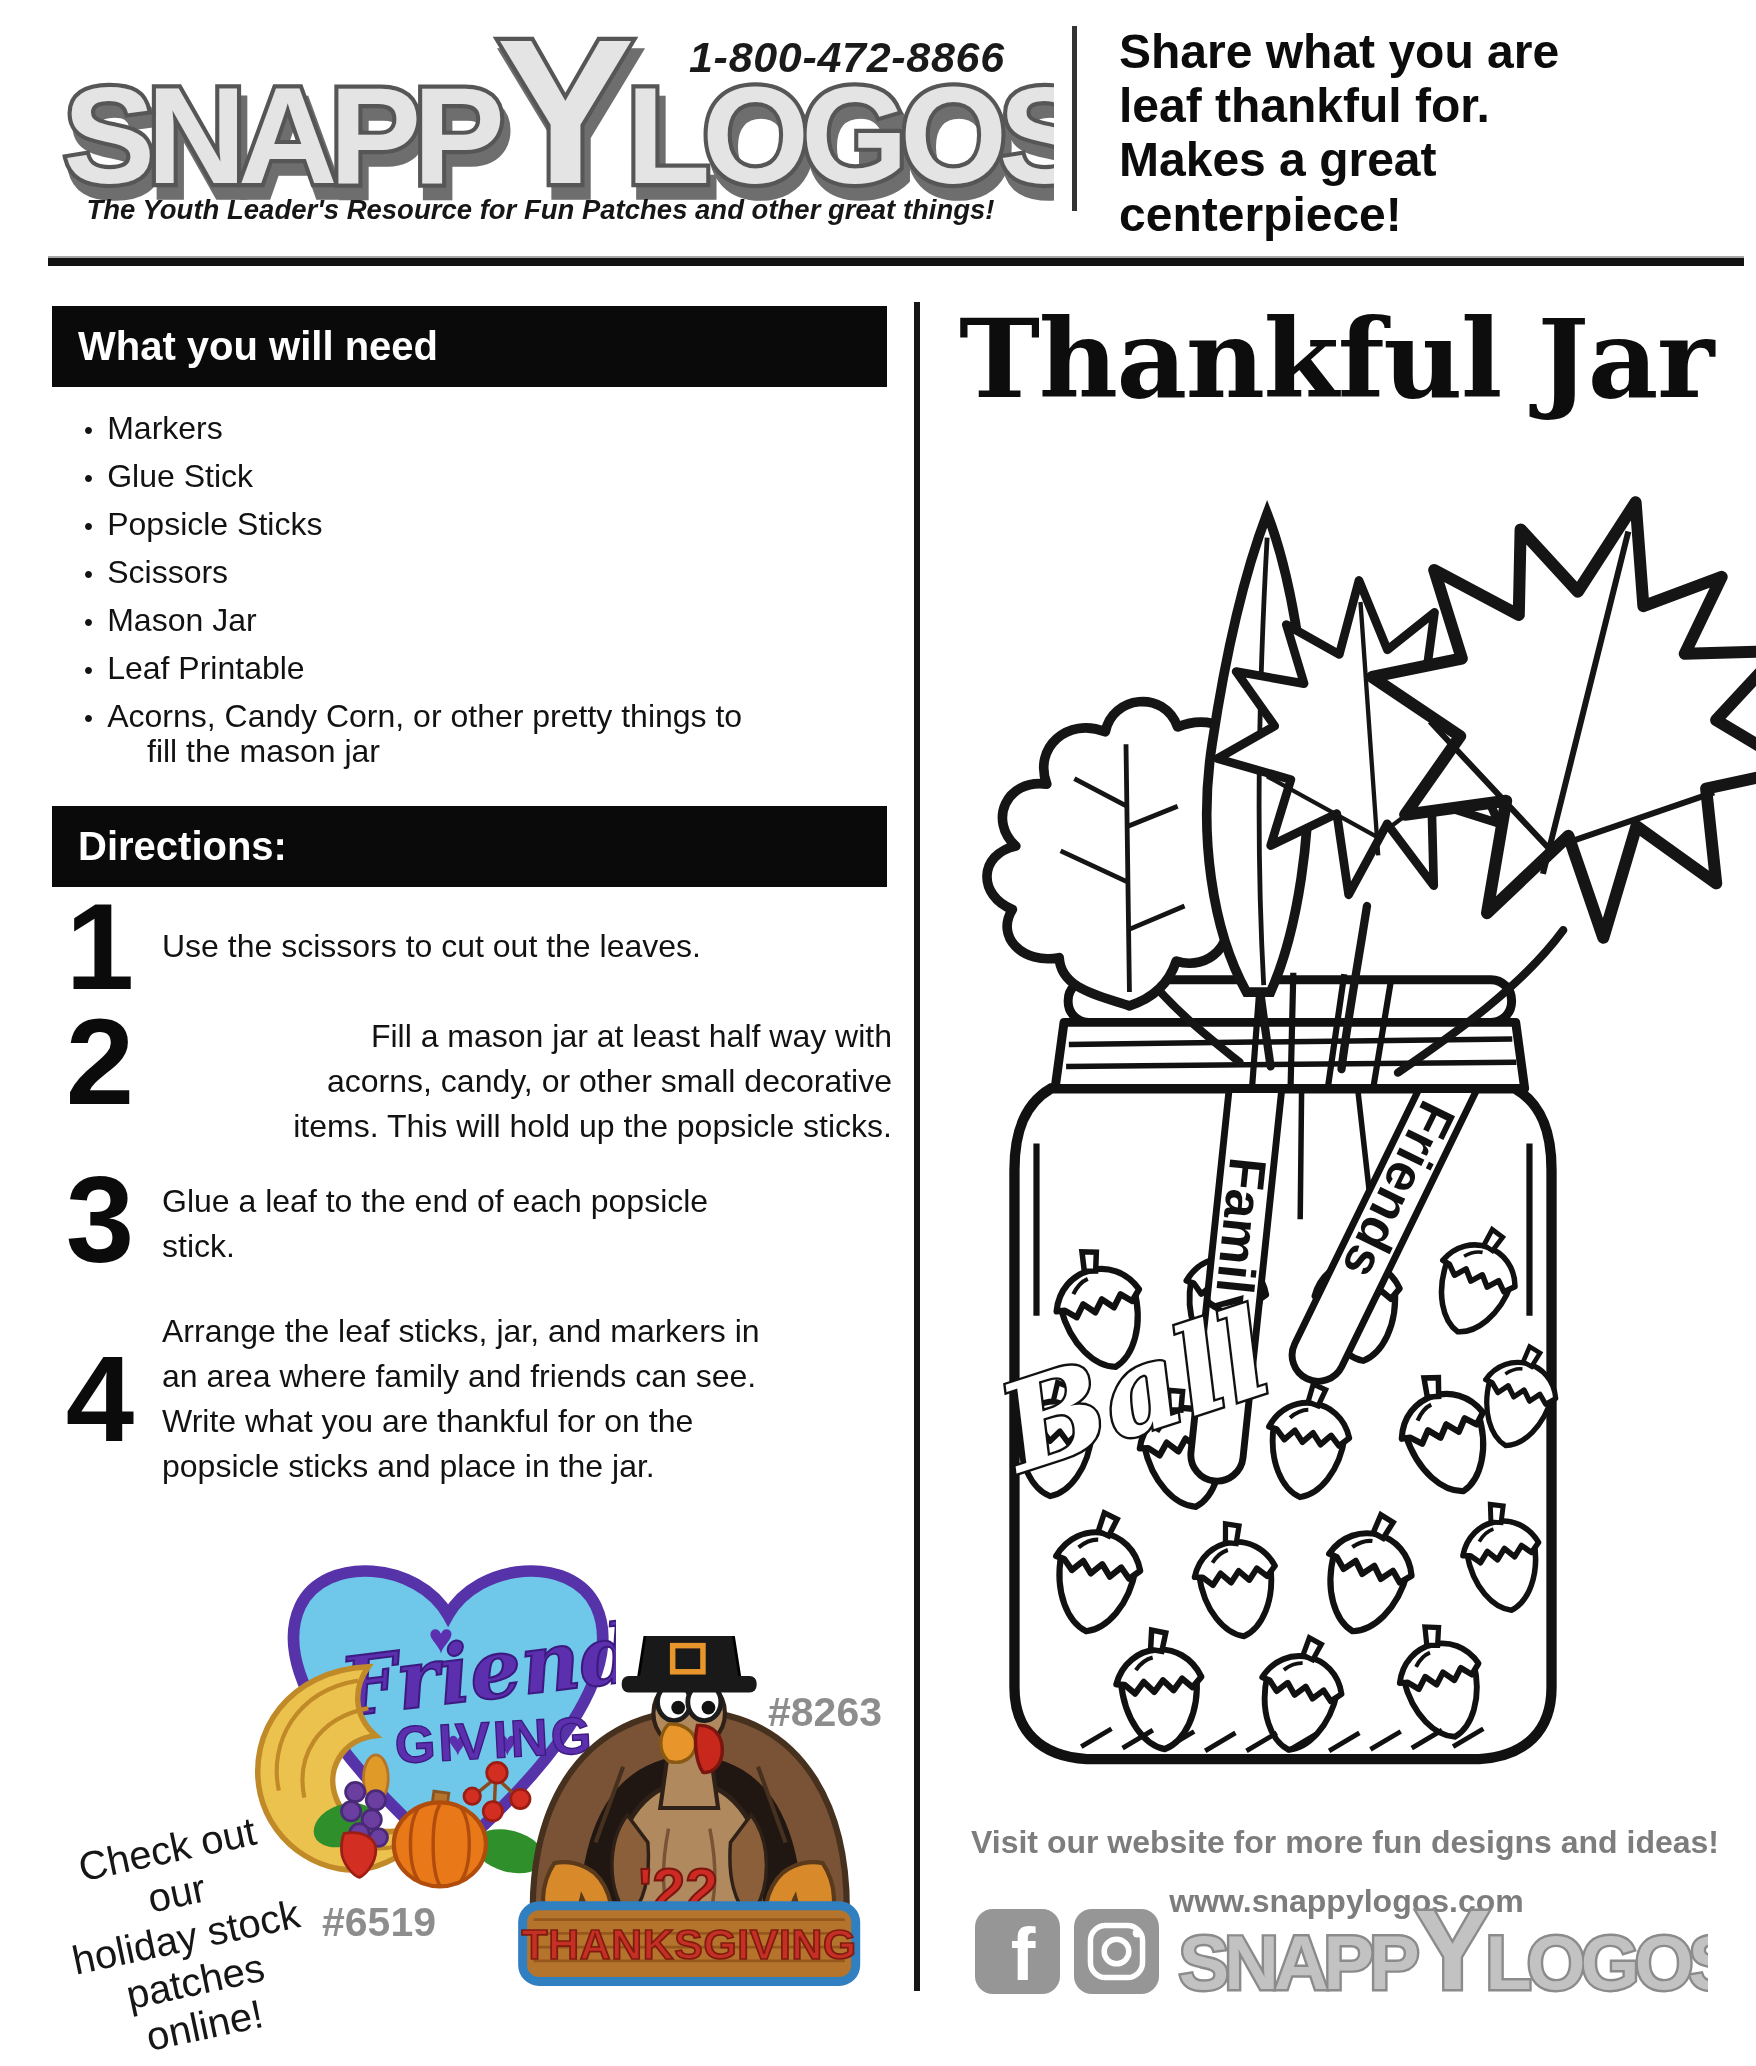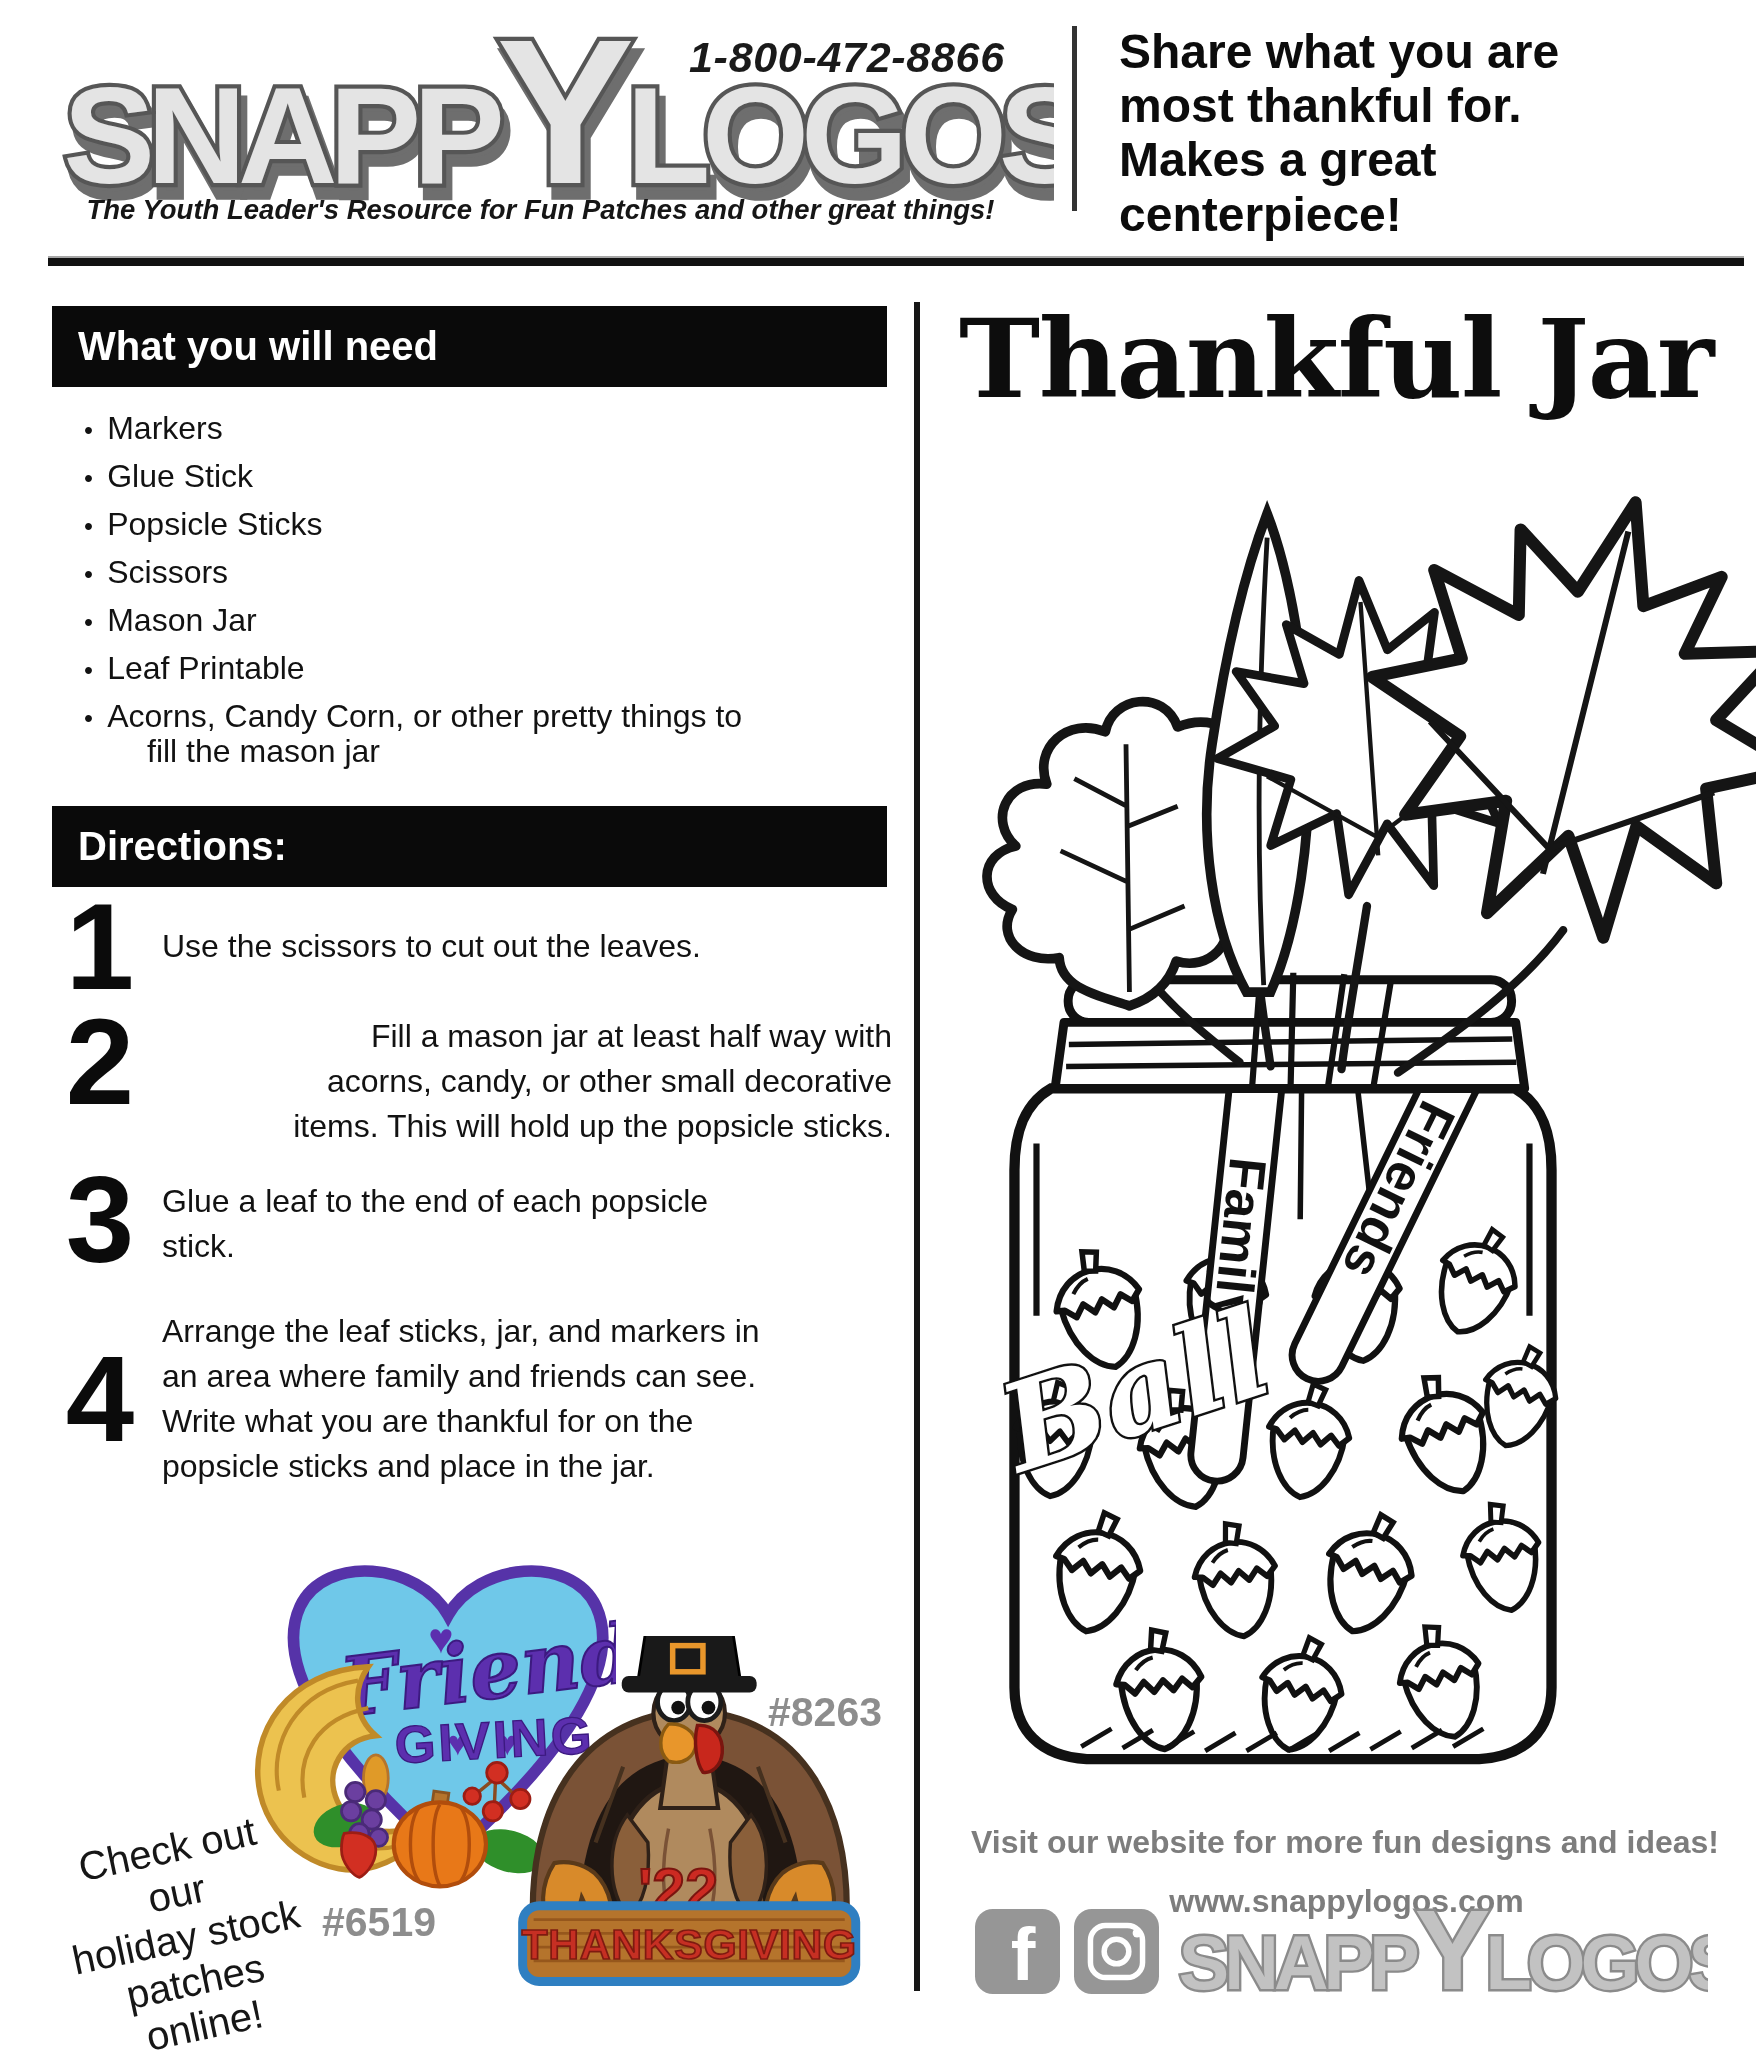--- a/index.html
+++ b/index.html
@@ -47,21 +47,21 @@
 
   <svg class="abs" style="left:48px;top:13.8px" width="1006" height="200" viewBox="0 0 1460 290">
     <text x="22" y="253" transform="translate(8,9)" font-family="Liberation Sans, sans-serif" font-weight="bold" fill="#6e6e6e" stroke="#6e6e6e" stroke-width="14" letter-spacing="-12" font-size="200"><tspan>SNAPP</tspan><tspan font-size="300">Y</tspan><tspan>LOGOS</tspan></text>
     <text x="22" y="245" font-family="Liberation Sans, sans-serif" font-weight="bold" fill="#e4e4e4" stroke="#565656" stroke-width="12" paint-order="stroke" letter-spacing="-12" font-size="200"><tspan>SNAPP</tspan><tspan font-size="300">Y</tspan><tspan>LOGOS</tspan></text>
   </svg>
   <div class="abs" id="phone">1-800-472-8866</div>
   <div class="abs" id="tagline">The Youth Leader's Resource for Fun Patches and other great things!</div>
   <div class="abs" id="hdr-divider"></div>
   <div class="abs" id="share-block">
     <div>Share what you are</div>
-    <div>most thankful for.</div>
+    <div>leaf thankful for.</div>
     <div>Makes a great</div>
     <div>centerpiece!</div>
   </div>
   <div class="abs" id="hr-rule"></div>
 
   <div class="abs black-bar" id="needs-bar">
     <span>What you will need</span>
   </div>
   <ul class="abs" id="needs-list">
     <li>Markers</li>

